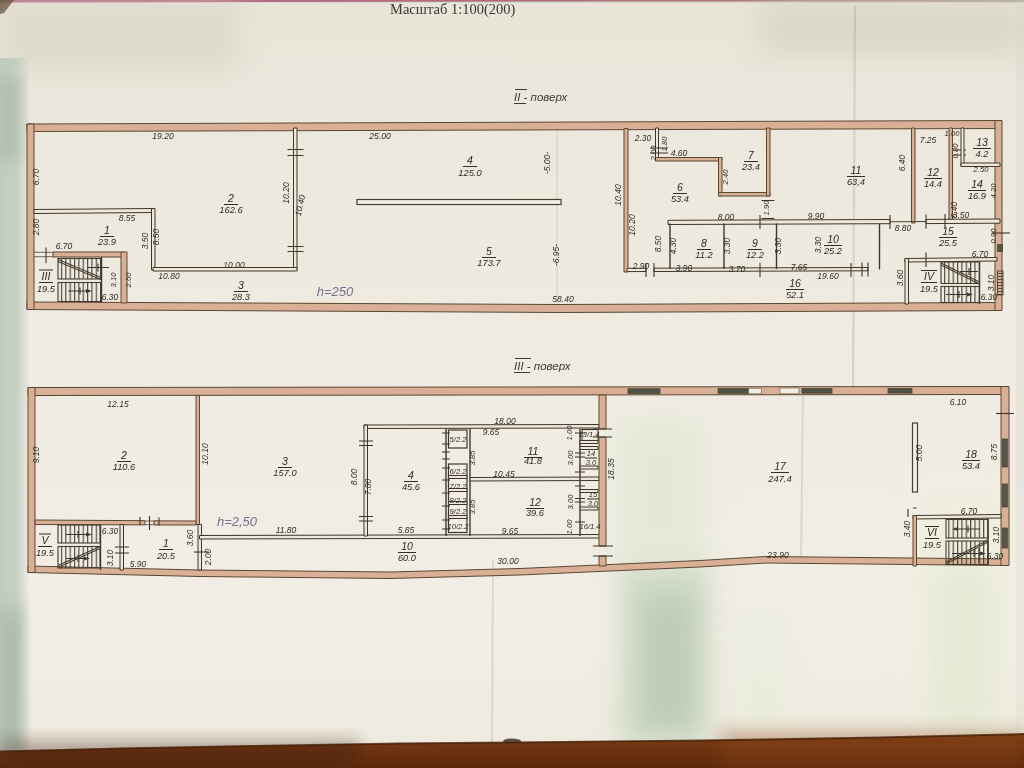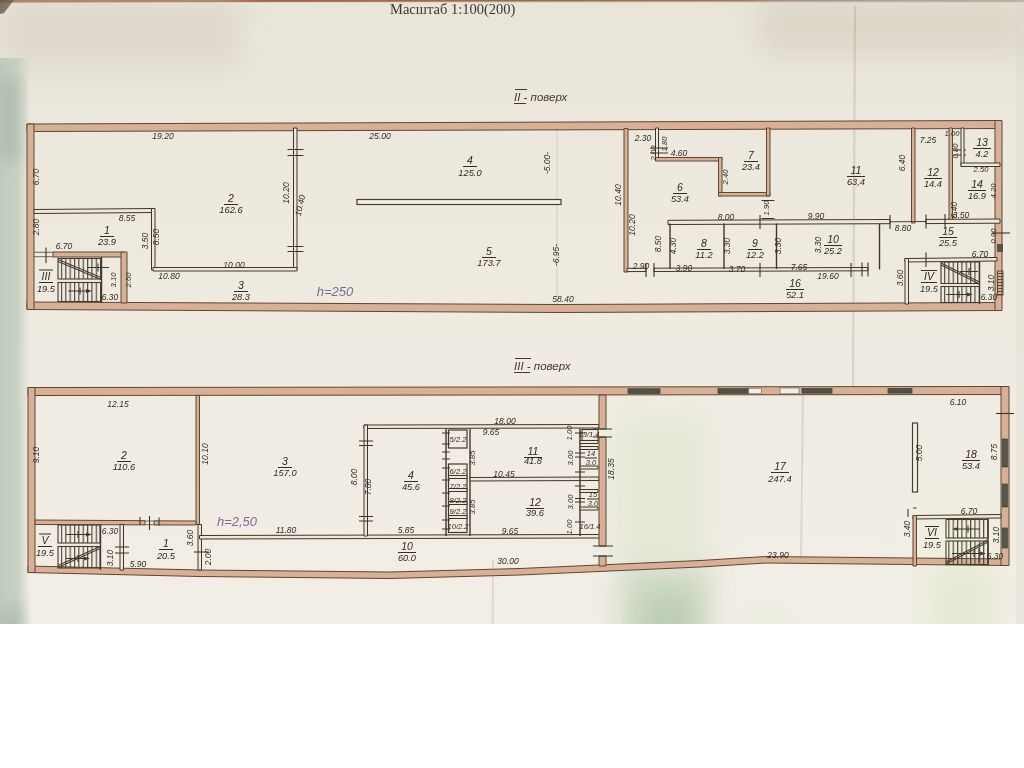--- a/index.html
+++ b/index.html
@@ -1,16 +1,16 @@
 <!DOCTYPE html>
 <html><head>
 <meta charset="utf-8">
 <style>
 html,body{margin:0;padding:0}
-#page{position:relative;width:1024px;height:624px;overflow:hidden;background:#c2410c;font-family:"Liberation Sans",sans-serif}
+#page{position:relative;width:1024px;height:768px;overflow:hidden;background:#ec4899;font-family:"Liberation Sans",sans-serif}
 </style>
 </head>
 <body>
 <div id="page">
 <svg width="1024" height="768" viewBox="0 0 1024 768">
 <defs>
 <linearGradient id="paperG" x1="0" y1="0" x2="0" y2="1">
 <stop offset="0" stop-color="#e8e4d8"></stop>
 <stop offset="0.18" stop-color="#ece8dd"></stop>
 <stop offset="0.55" stop-color="#f0ece3"></stop>

